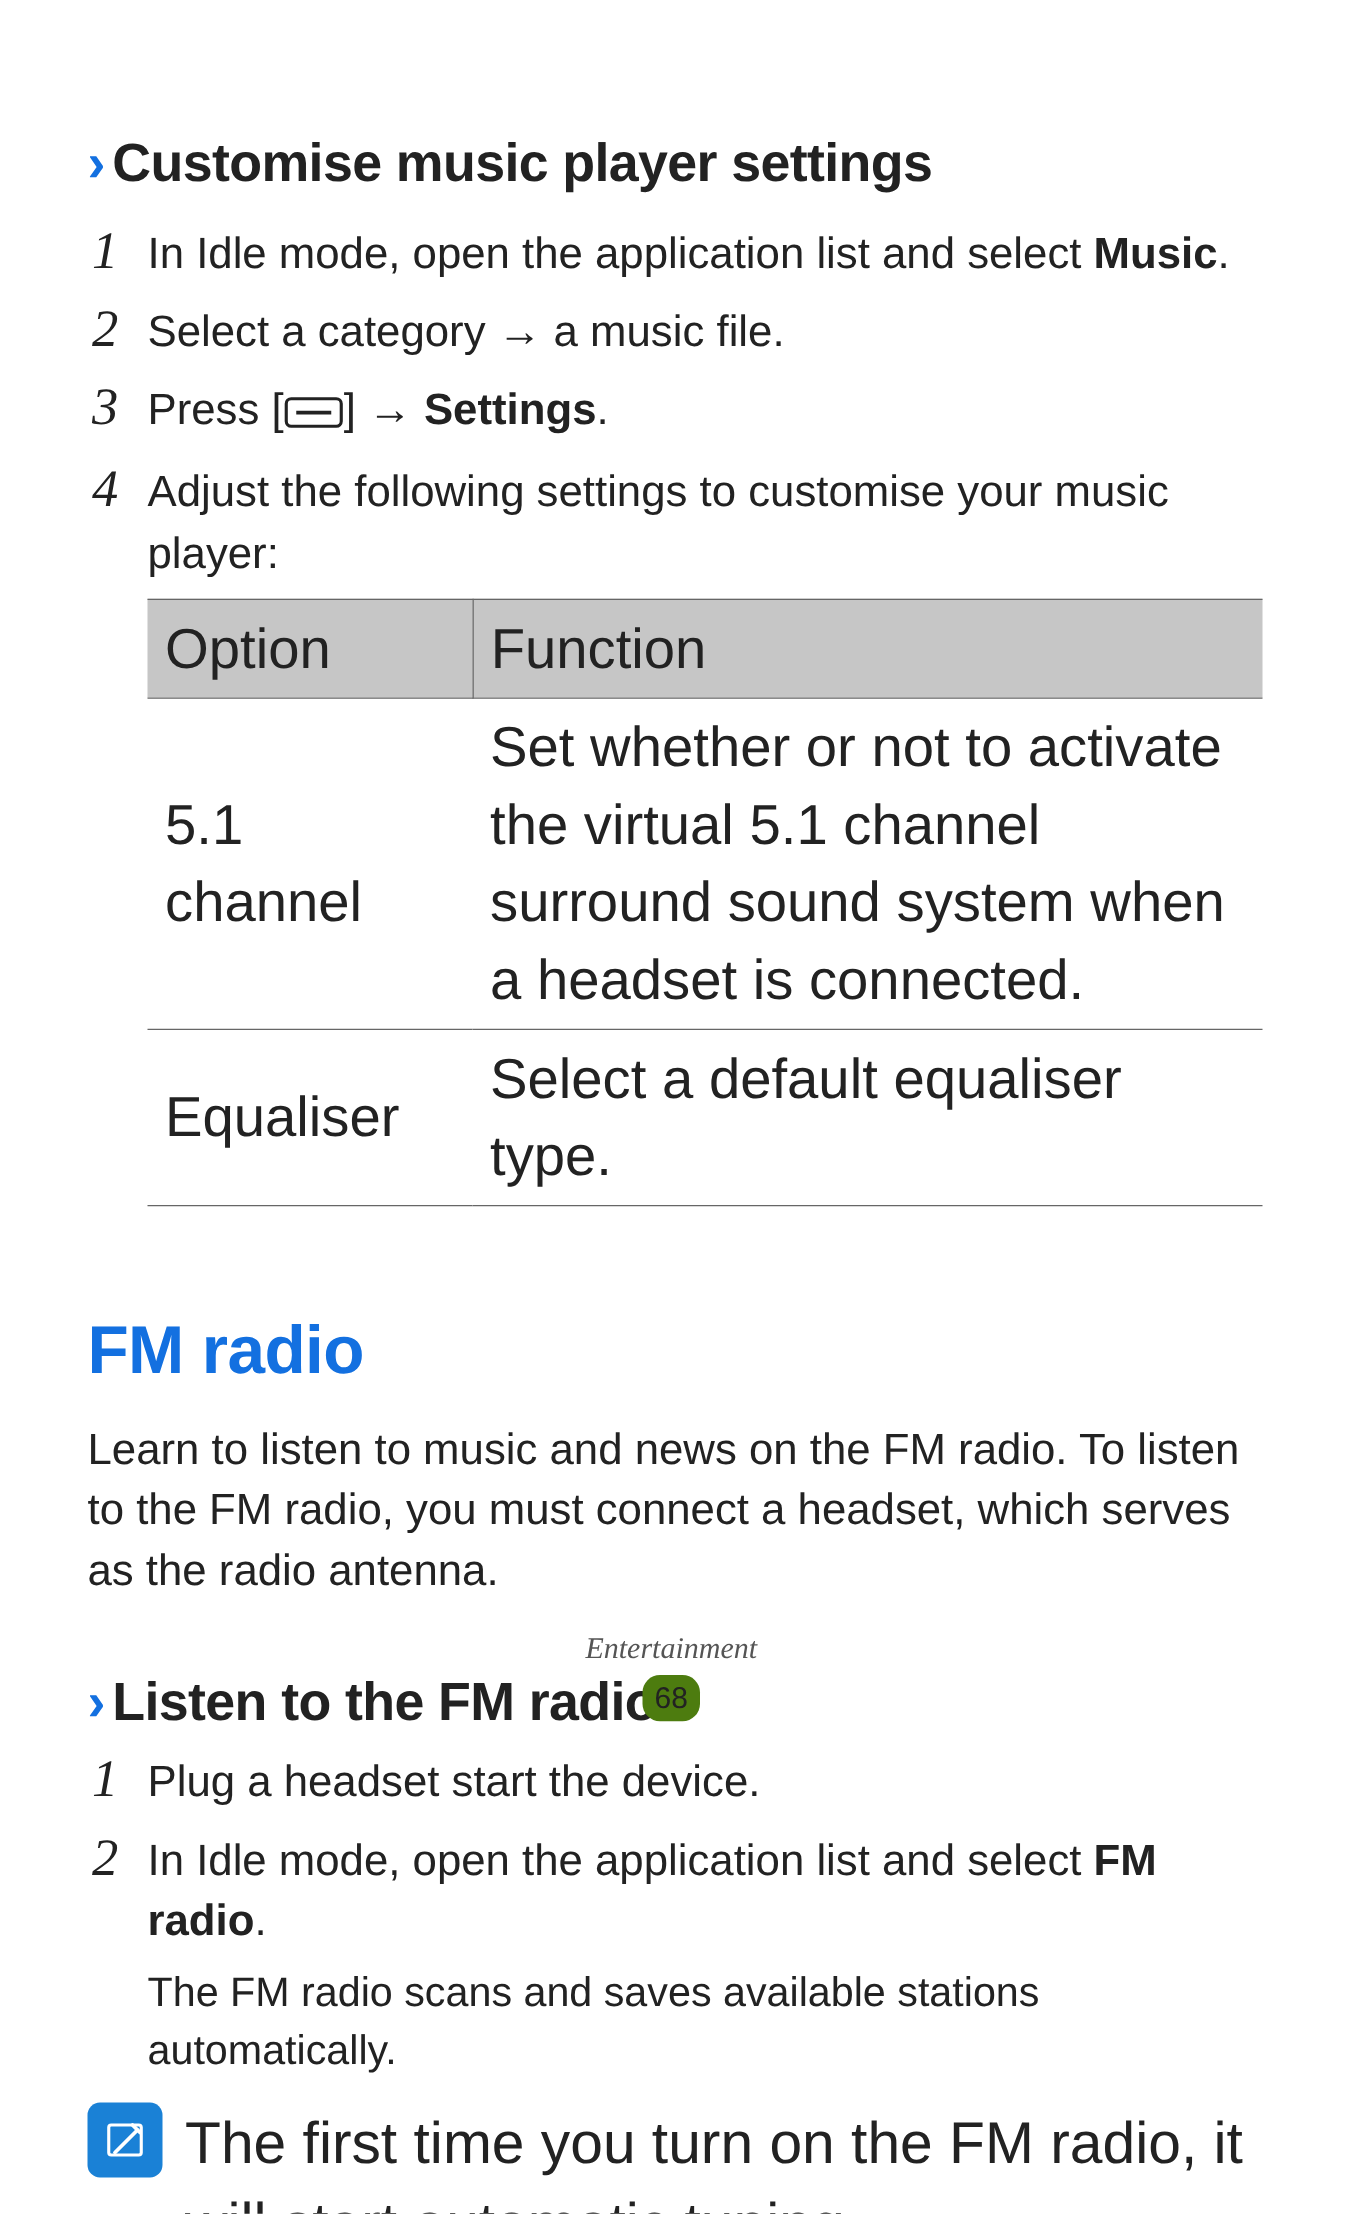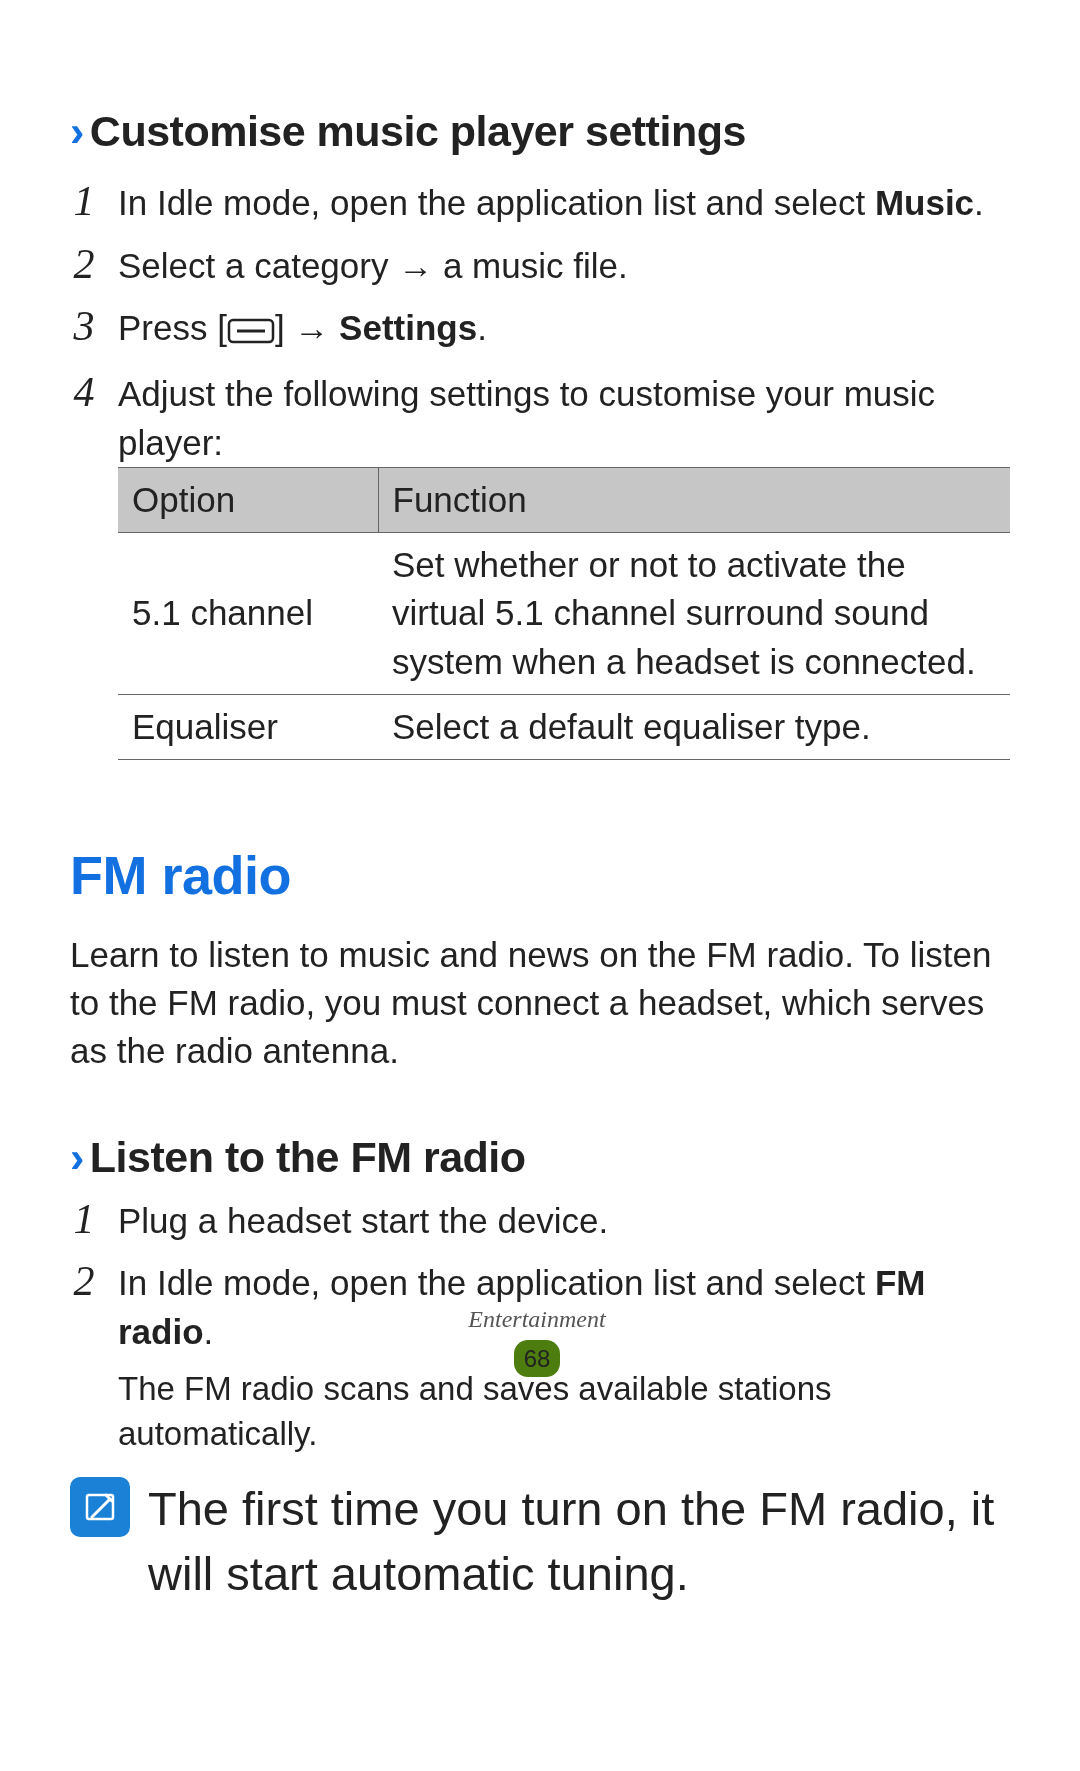--- a/index.html
+++ b/index.html
@@ -44,21 +44,22 @@
 
   .menu-icon {
     display: inline-block;
     vertical-align: -4px;
   }
 
   
   .tbl {
     width: 100%;
     border-collapse: collapse;
-    font-size: 35px;
+    margin-top: 12px;
+    font-size: 45px;
   }
   .tbl th, .tbl td {
     text-align: left;
     padding: 8px 14px 8px 14px;
     border-top: 1px solid #666;
     border-bottom: 1px solid #666;
     vertical-align: middle;
   }
   .tbl th {
     font-weight: 400;

